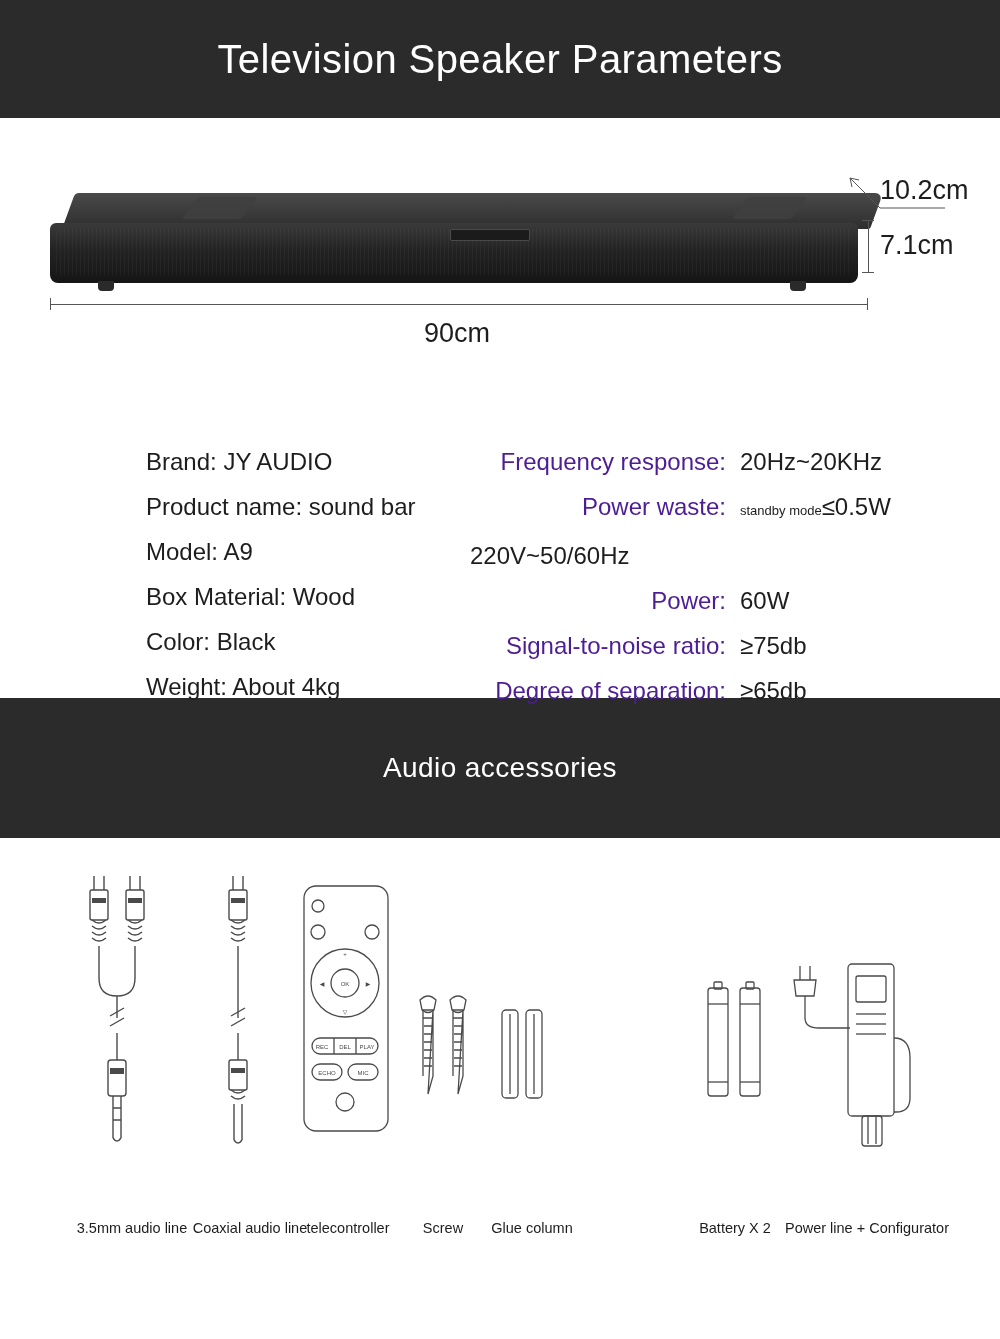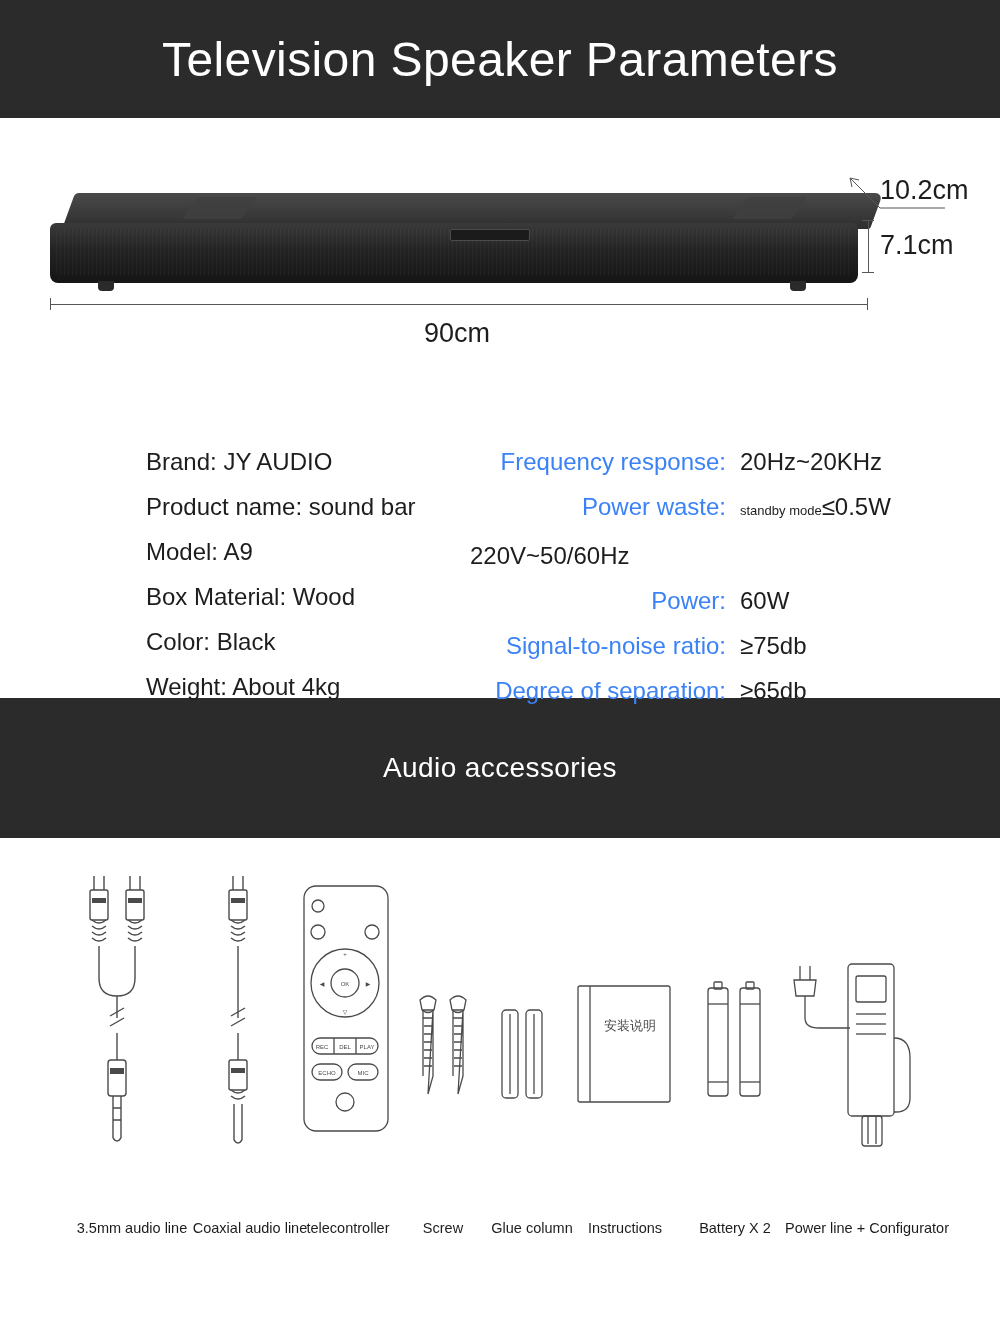--- a/index.html
+++ b/index.html
@@ -21,21 +21,21 @@
     background: #2b2b2b;
     color: #ffffff;
     text-align: center;
     display: flex;
     align-items: center;
     justify-content: center;
   }
   .banner-1 { height: 118px; }
   .banner-2 { height: 140px; }
   .banner-title {
-    font-size: 48px;
+    font-size: 40px;
     font-weight: 400;
     letter-spacing: 0.4px;
   }
   .banner-2 .banner-title { font-size: 28px; }
 
   
   .product-area {
     position: relative;
     height: 280px;
   }
@@ -170,21 +170,21 @@
   }
   .spec-row {
     display: flex;
     align-items: baseline;
     line-height: 32px;
   }
   .spec-label {
     width: 270px;
     text-align: right;
     font-size: 24px;
-    color: #3b82f6;
+    color: #4c1d95;
     white-space: nowrap;
   }
   .spec-value {
     margin-left: 14px;
     font-size: 24px;
     color: #1d1d1d;
     white-space: nowrap;
   }
   .small-note {
     font-size: 13px;
@@ -404,30 +404,20 @@
         <g fill="none" stroke="#4a4a4a" stroke-width="1.3">
           <rect x="10" y="142" width="16" height="88" rx="4"></rect>
           <line x1="18" y1="146" x2="18" y2="226"></line>
           <rect x="34" y="142" width="16" height="88" rx="4"></rect>
           <line x1="42" y1="146" x2="42" y2="226"></line>
         </g>
       </svg>
       <div class="acc-caption" style="left:-32px; width:144px;">Glue column</div>
     </div>
 
-    <div class="acc-item" style="left:570px; top:0; width:110px;">
-      <svg width="110" height="290">
-        <g fill="none" stroke="#4a4a4a" stroke-width="1.3">
-          <rect x="8" y="118" width="92" height="116" rx="2"></rect>
-          <line x1="20" y1="118" x2="20" y2="234"></line>
-        </g>
-        <text x="60" y="162" fill="#4a4a4a" font-family="Liberation Sans, sans-serif" font-size="13" text-anchor="middle">安装说明</text>
-      </svg>
-      <div class="acc-caption" style="left:0px; width:110px;">Instructions</div>
-    </div>
 
     <div class="acc-item" style="left:700px; top:0; width:70px;">
       <svg width="70" height="290">
         <g fill="none" stroke="#4a4a4a" stroke-width="1.3">
           <rect x="8" y="120" width="20" height="108" rx="3"></rect>
           <rect x="14" y="114" width="8" height="7" rx="1"></rect>
           <line x1="8" y1="136" x2="28" y2="136"></line>
           <line x1="8" y1="214" x2="28" y2="214"></line>
           <rect x="40" y="120" width="20" height="108" rx="3"></rect>
           <rect x="46" y="114" width="8" height="7" rx="1"></rect>

